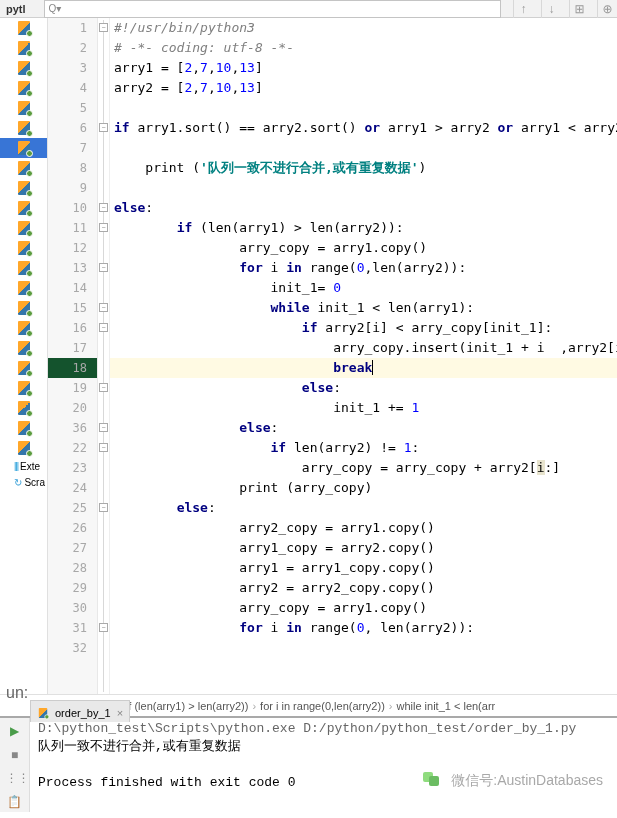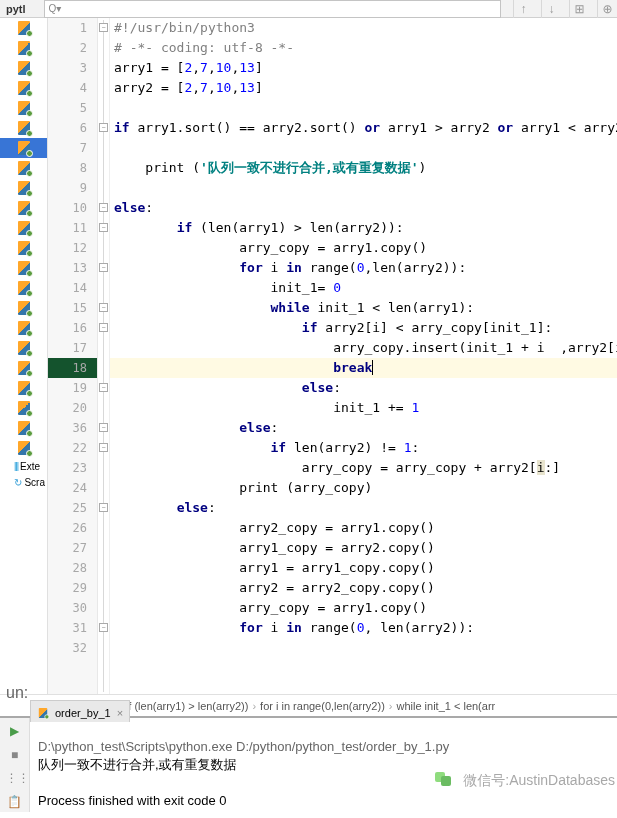--- a/index.html
+++ b/index.html
@@ -21,42 +21,42 @@
 .scr-lbl::before { content:"↻"; color:#3aa1d8; margin-right:2px; font-size:10px; }
 .gutter { width:50px; background:#f7f7f7; border-right:1px solid #e8e8e8; }
 .gline { height:20px; display:flex; align-items:center; justify-content:flex-end; padding-right:10px; color:#a8a8a8; font-family:Consolas,monospace; font-size:12px; }
 .gline.current { background:#14532d; }
 .fold-col { width:12px; background:#fff; border-right:1px solid #eee; position:relative; }
 .fold-line { position:absolute; left:5px; top:2px; bottom:2px; width:1px; background:#d8d8d8; }
 .fold-box { position:absolute; left:1px; width:9px; height:9px; border:1px solid #aaa; background:#fff; font-size:7px; line-height:7px; text-align:center; color:#888; }
 .code { flex:1; font-family:Consolas,monospace; font-size:13px; line-height:20px; background:#fff; overflow:hidden; white-space:pre; }
 .cline { height:20px; padding-left:4px; }
 .cline.current { background:#fffae3; }
-.c-cm { color:#808080; }
+.c-cm { color:#808080; font-style:italic; }
 .c-kw { color:#000080; font-weight:bold; }
 .c-num { color:#0000ff; }
 .c-str { color:#008080; font-weight:bold; }
 .c-fn { color:#000; }
 .c-op { color:#000; }
 .c-id { color:#000; }
 .hl { background:#e8e4ce; }
 .caret { border-right:1px solid #000; }
 .breadcrumb { height:22px; border-top:1px solid #e0e0e0; background:#fff; display:flex; align-items:center; padding-left:90px; font-size:11px; color:#555; overflow:hidden; }
 .bc-item { padding:0 4px; }
 .bc-sep { color:#aaa; }
 .run-panel { border-top:2px solid #a9a9a9; height:96px; display:flex; }
 .run-tabbar { position:absolute; left:30px; bottom:96px; height:22px; background:#e9e9e9; border:1px solid #ccc; border-bottom:none; padding:2px 6px 0 4px; display:flex; align-items:center; font-size:11px; }
 .run-lbl { position:absolute; left:0; bottom:100px; font-size:16px; padding:16px 6px; color:#666; }
 .run-close { color:#888; margin-left:6px; cursor:pointer; }
 .run-gutter { width:30px; background:#f2f2f2; border-right:1px solid #ddd; display:flex; flex-direction:column; align-items:center; padding-top:6px; gap:6px; }
 .run-btn { width:18px; height:18px; font-size:12px; color:#888; text-align:center; }
 .play { color:#4a9c4a; }
-.run-out { flex:1; font-family:Liberation Sans, sans-serif; font-size:13px; line-height:18px; padding:20px 8px; color:#000; white-space:pre; }
+.run-out { flex:1; font-family:Liberation Mono, monospace; font-size:13px; line-height:18px; padding:2px 8px; color:#000; white-space:pre; }
 .run-path { color:#666; }
-.watermark { position:absolute; right:2px; bottom:28px; display:flex; align-items:center; gap:6px; opacity:.85; }
+.watermark { position:absolute; right:14px; bottom:28px; display:flex; align-items:center; gap:6px; opacity:.85; }
 .wm-logo { width:22px; height:18px; position:relative; }
 .wm-bubble { position:absolute; width:10px; height:10px; border-radius:2px; background:#7cd668; }
 .wm-bubble.b2 { left:6px; top:4px; background:#52b147; }
 .wm-text { font-size:14px; color:#999; }
 </style>
 </head>
 <body>
 
 <div class="topbar">
   <div class="proj-tab">pytl</div>

